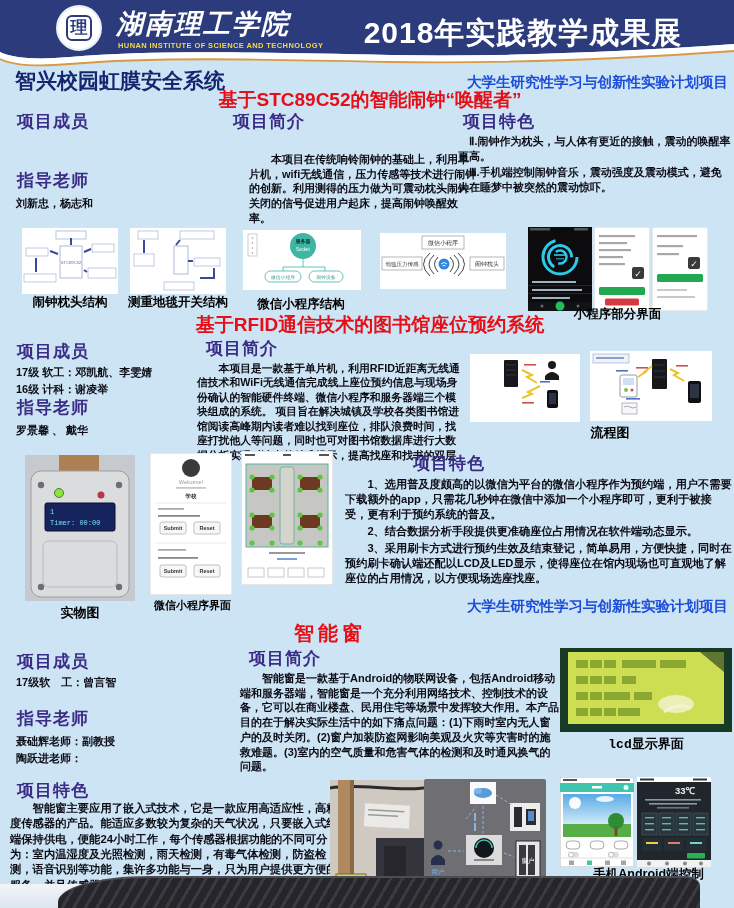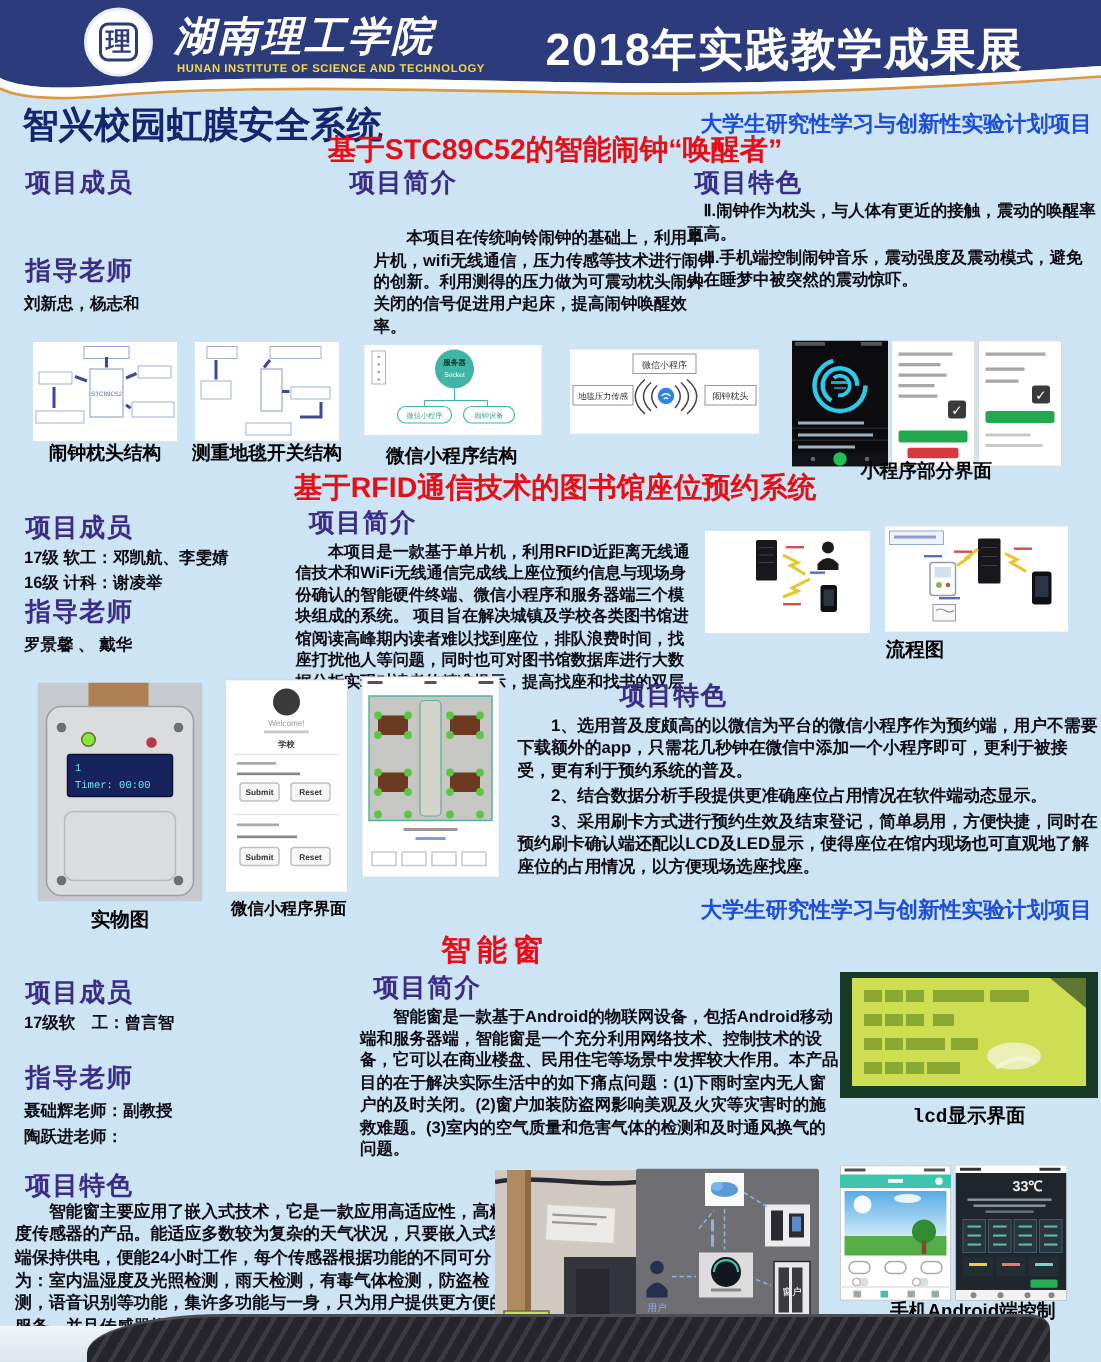--- a/index.html
+++ b/index.html
@@ -19,21 +19,21 @@
   .main-title{position:absolute;left:330px;top:13px;width:386px;text-align:center;color:#fff;
         font-size:30px;font-weight:900;letter-spacing:1px;}
   
   .h1p{font-size:17px;font-weight:bold;color:#3b2c87;letter-spacing:1px;}
   .body-txt{font-size:11px;line-height:1.34;font-weight:bold;color:#0d0d16;}
   .ind{text-indent:2em;}
   .ind1{text-indent:1em;}
   .cap{font-weight:bold;font-size:12.5px;color:#000;text-align:center;}
   .red-title{color:#e60f17;font-weight:900;text-align:center;}
   .blue-label{color:#1d4ed8;font-weight:bold;font-size:14.5px;}
-  .side-title{color:#13266f;font-weight:900;font-size:24px;}
+  .side-title{color:#13266f;font-weight:900;font-size:21px;}
   .figbox{background:#fff;}
   p{margin:0 0 2px 0;}
   
   .dark-strip{position:absolute;left:58px;top:876px;width:642px;height:32px;
      background:repeating-linear-gradient(120deg,#26262a 0 7px,#3a3a40 7px 10px);
      border-top-left-radius:90px 26px;border-top-right-radius:14px 10px;border-top:2px solid #4c4c54;}
   .photo-frag{position:absolute;left:0;top:884px;width:150px;height:24px;
      background:linear-gradient(#f2f5f8,#dbe5ee);}
 </style>
 </head>

